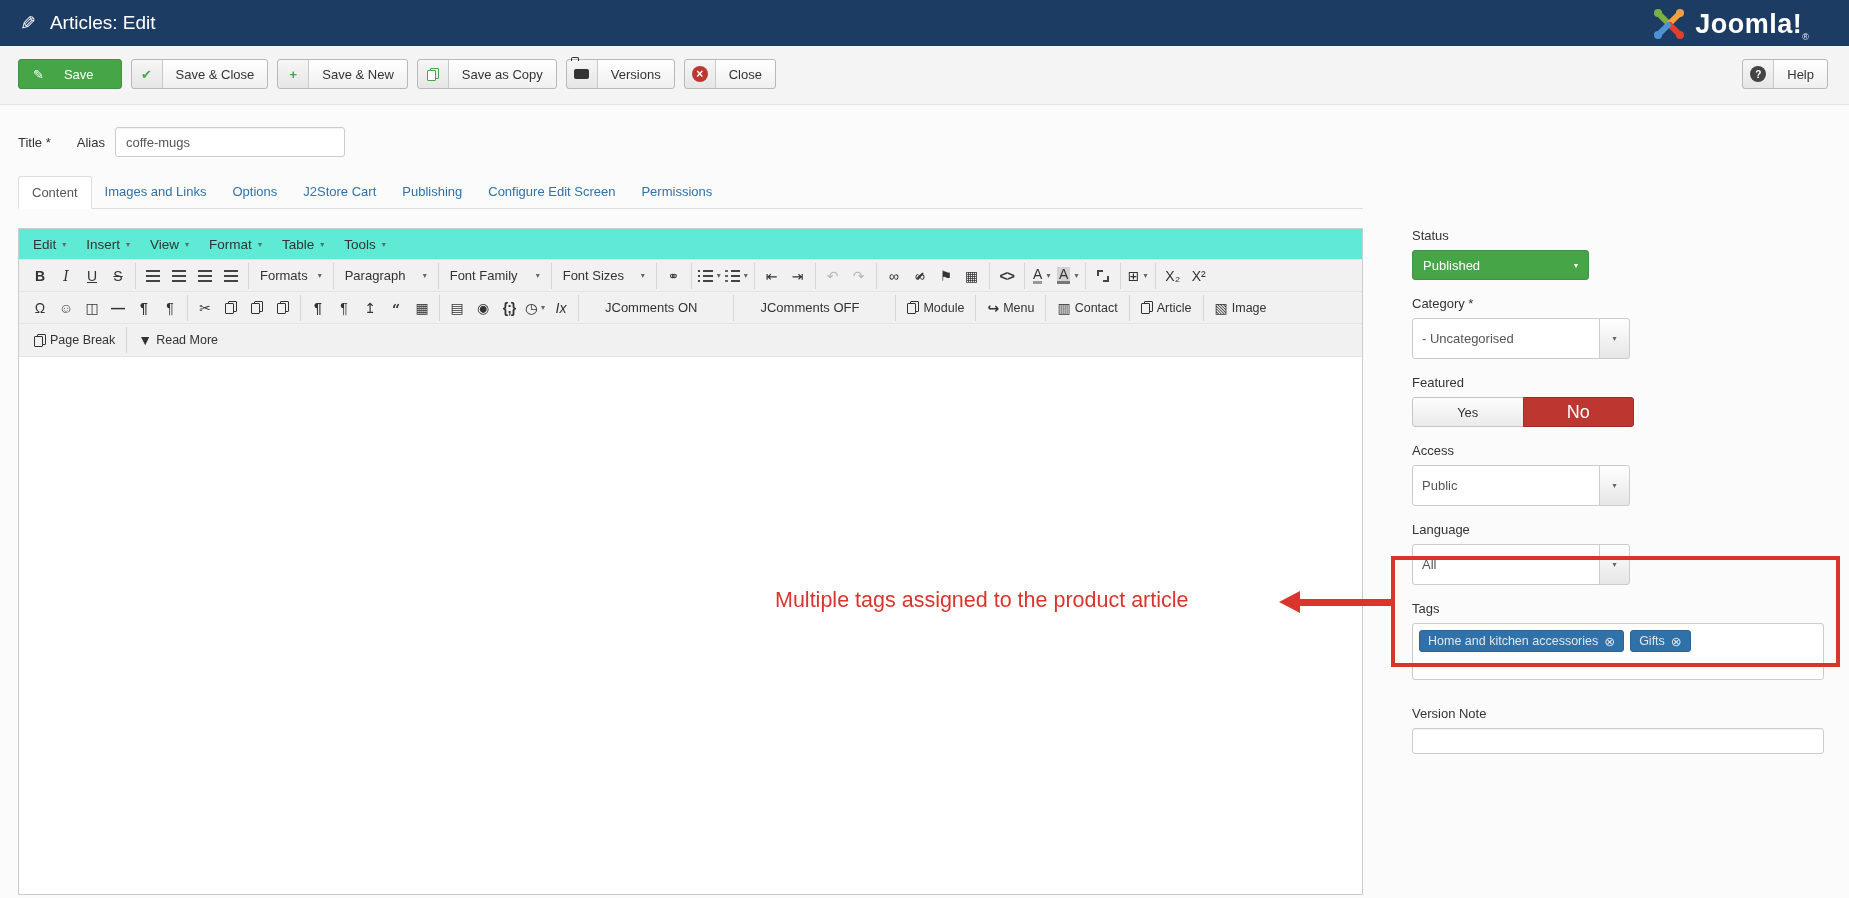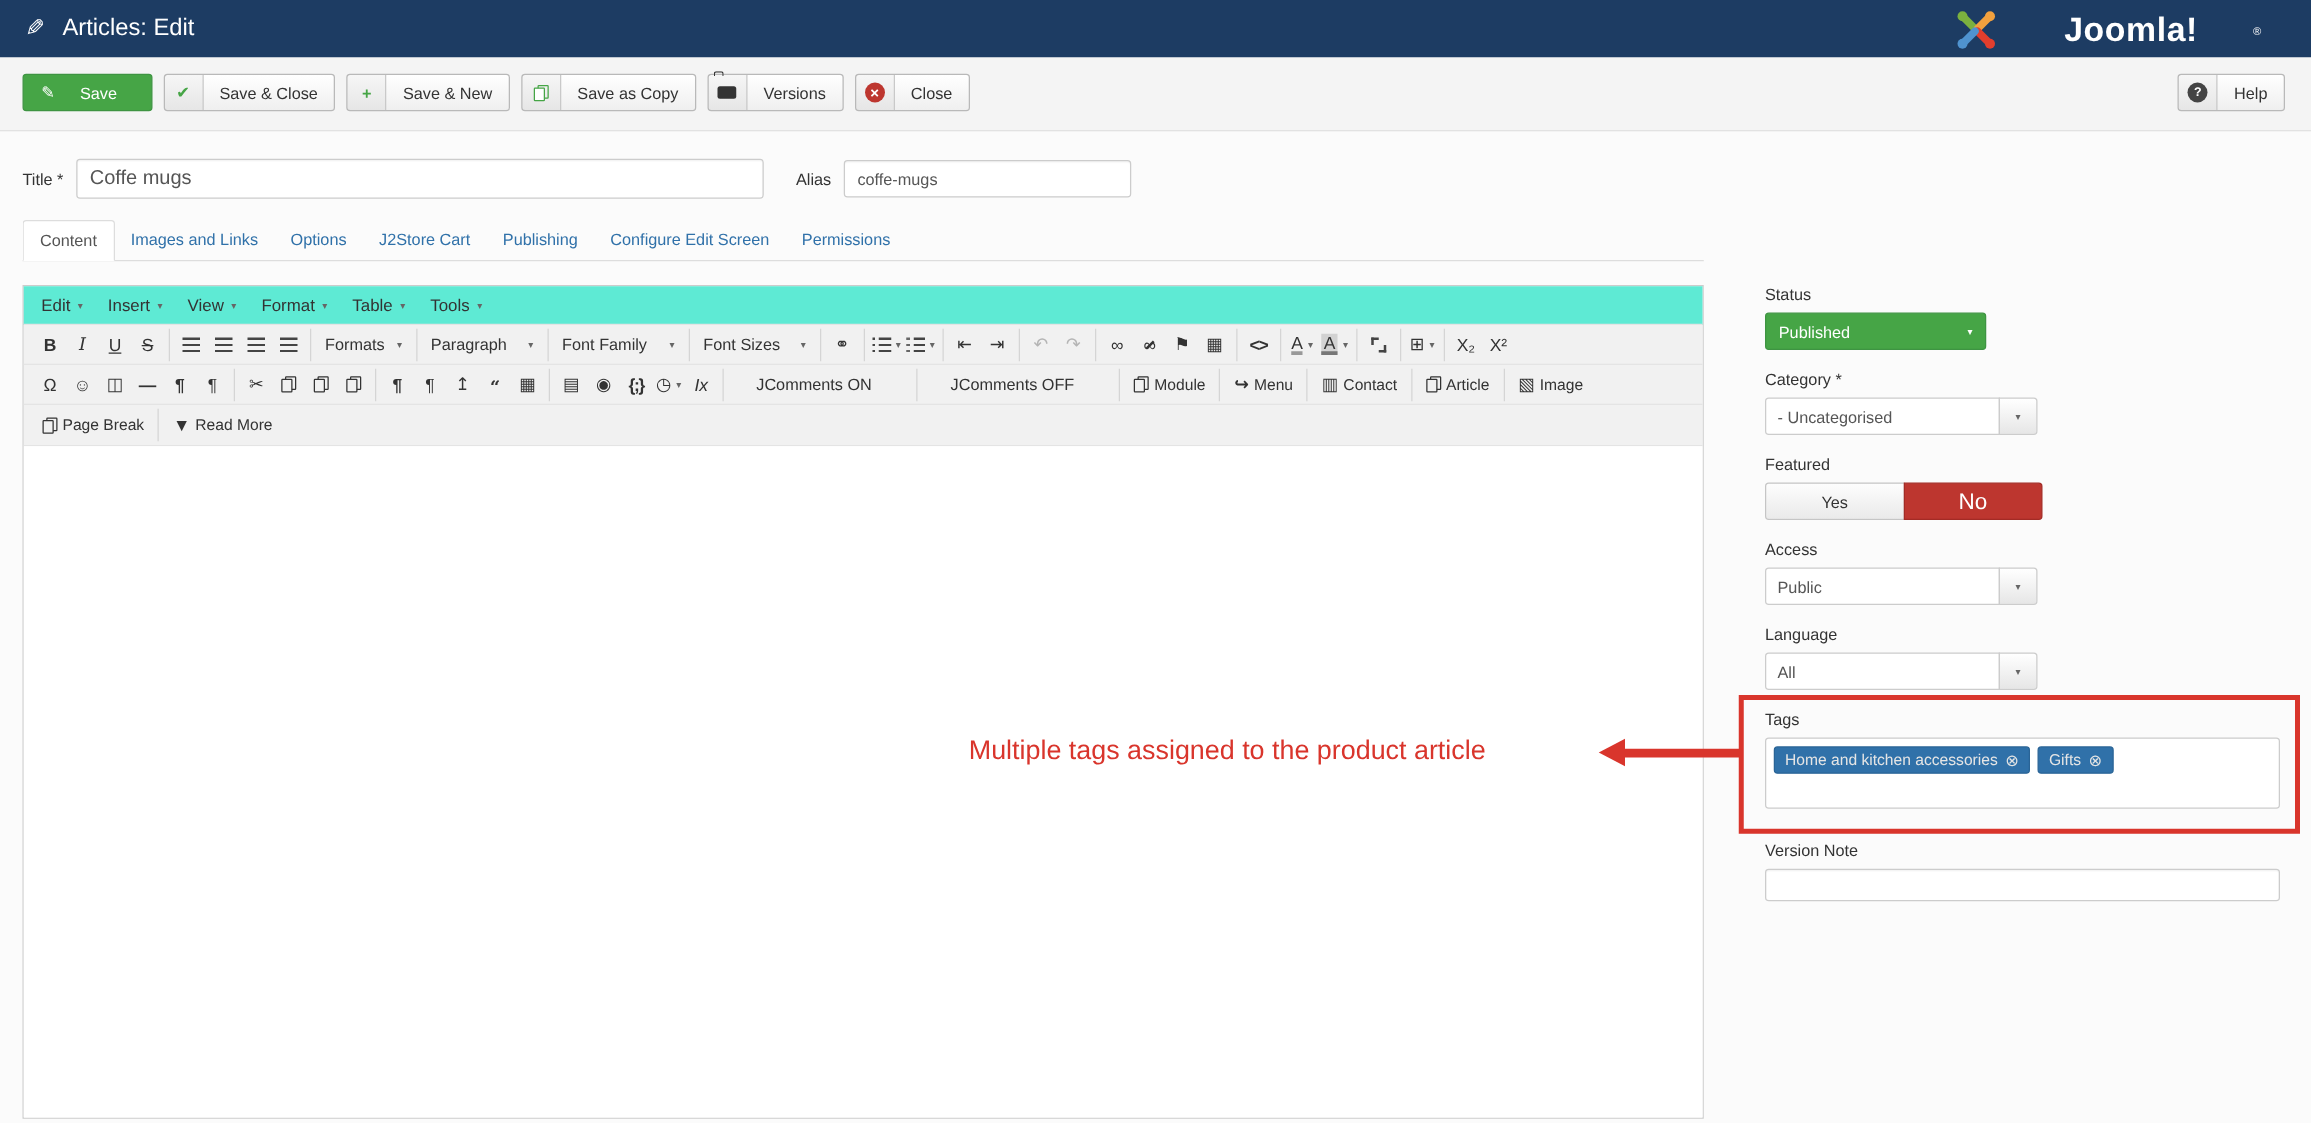--- a/index.html
+++ b/index.html
@@ -1,21 +1,21 @@
 <!DOCTYPE html>
 <html><head>
 <meta charset="utf-8">
 <style>
   html,body{margin:0;padding:0;background:#fbfbfb;font-family:"Liberation Sans","DejaVu Sans",sans-serif;}
   .page{position:relative;width:1849px;height:898px;overflow:hidden;background:#fbfbfb;}
   
   .topbar{position:absolute;left:0;top:0;width:100%;height:46px;background:#1d3c63;display:flex;align-items:center;}
   .topbar .pencil{color:#fff;font-size:19px;margin-left:20px;transform:scaleX(-1);display:inline-block;}
   .topbar .apptitle{color:#fff;font-size:19px;margin-left:14px;font-weight:400;}
-  .logo{position:absolute;right:40px;top:5px;display:flex;align-items:center;gap:44px;}
+  .logo{position:absolute;right:40px;top:5px;display:flex;align-items:flex-end;}
   .logo svg{margin-right:8px;margin-top:1px;}
   .logo .word{color:#fff;font-size:27px;font-weight:600;letter-spacing:.5px;line-height:36px;}
   .logo .reg{color:#fff;font-size:9px;margin-top:3px;}
   
   .actionbar{position:absolute;left:0;top:46px;width:100%;height:58px;background:#f4f4f4;border-bottom:1px solid #e2e2e2;}
   #toolbar-buttons{position:absolute;left:18px;top:13px;display:flex;gap:9px;}
   .jbtn{display:inline-flex;align-items:center;height:30px;background:linear-gradient(#ffffff,#efefef);border:1px solid #b9b9b9;border-radius:3px;font-size:13px;color:#333;cursor:pointer;padding:0;font-family:inherit;}
   .jbtn .jicon{display:flex;align-items:center;justify-content:center;width:30px;height:100%;font-size:13px;}
   .jbtn:not(.jbtn-green) .jicon{border-right:1px solid #c9c9c9;background:rgba(0,0,0,0.035);}
   .jbtn .jlabel{padding:0 13px;}
@@ -85,21 +85,21 @@
   .subg{font-size:13px;}
   .gclear{font-style:italic;}
   .gsm{font-size:10px;}
   .mce-content{flex:1;background:#fff;}
   
   .sidebar{position:absolute;left:1412px;top:228px;width:414px;}
   .fblock{margin-bottom:16px;}
   .flabel{font-size:13px;color:#333;margin-bottom:7px;}
   .sel-green{width:177px;height:30px;background:#46a546;border:1px solid #3e9442;border-radius:3px;color:#fff;font-size:13px;display:flex;align-items:center;justify-content:space-between;padding:0 10px;box-sizing:border-box;cursor:pointer;}
   .sel-green .caret{color:#fff;}
-  .combo{display:flex;width:218px;height:30px;}
+  .combo{display:flex;width:218px;height:41px;}
   .combo-input{flex:1;border:1px solid #ccc;border-radius:3px 0 0 3px;background:#fff;color:#555;font-size:13px;display:flex;align-items:center;padding:0 9px;box-sizing:border-box;}
   .combo-btn{width:29px;margin-left:-1px;border:1px solid #ccc;border-radius:0 3px 3px 0;background:linear-gradient(#fff,#e6e6e6);display:flex;align-items:center;justify-content:center;cursor:pointer;}
   .btn-pair{display:flex;width:222px;height:30px;}
   .btn-yes{flex:1;background:linear-gradient(#fdfdfd,#eaeaea);border:1px solid #c5c5c5;border-radius:3px 0 0 3px;color:#333;font-size:13px;display:flex;align-items:center;justify-content:center;cursor:pointer;}
   .btn-no{flex:1;background:#bd362f;border:1px solid #a32b25;margin-left:-1px;border-radius:0 3px 3px 0;color:#fff;font-size:18px;display:flex;align-items:center;justify-content:center;cursor:pointer;}
   .tags-box{width:412px;height:57px;border:1px solid #ccc;border-radius:3px;background:#fff;box-sizing:border-box;padding:6px;display:flex;align-items:flex-start;gap:6px;}
   .tag-pill{display:inline-flex;align-items:center;background:#3071a9;border:1px solid #2a6496;color:#e5e5e5;font-size:12.5px;border-radius:3px;padding:3px 8px;gap:6px;cursor:pointer;}
   .tag-x{font-size:13px;line-height:1;cursor:pointer;}
   #version-note-input{width:412px;height:26px;box-sizing:border-box;font-size:13px;}
   .vn-block{margin-top:26px;}
@@ -168,21 +168,20 @@
     <div id="help-btn"><button class="jbtn">
           <span class="jicon">
             <span class="circle-dark">?</span>
           </span>
           <span class="jlabel">Help</span>
         </button></div>
   </div>
 
   <div class="title-row">
     <span class="flabel-inline">Title *</span>
-    <input id="title-input" class="inp" value="Coffe mugs" style="">
     <span class="flabel-inline alias-label">Alias</span>
     <input id="alias-input" class="inp" value="coffe-mugs" style="">
   </div>
 
   <nav class="tabs">
     <ul id="tabs-list">
         <li class="active">
           <a href="#">Content</a>
         </li>
         <li>

